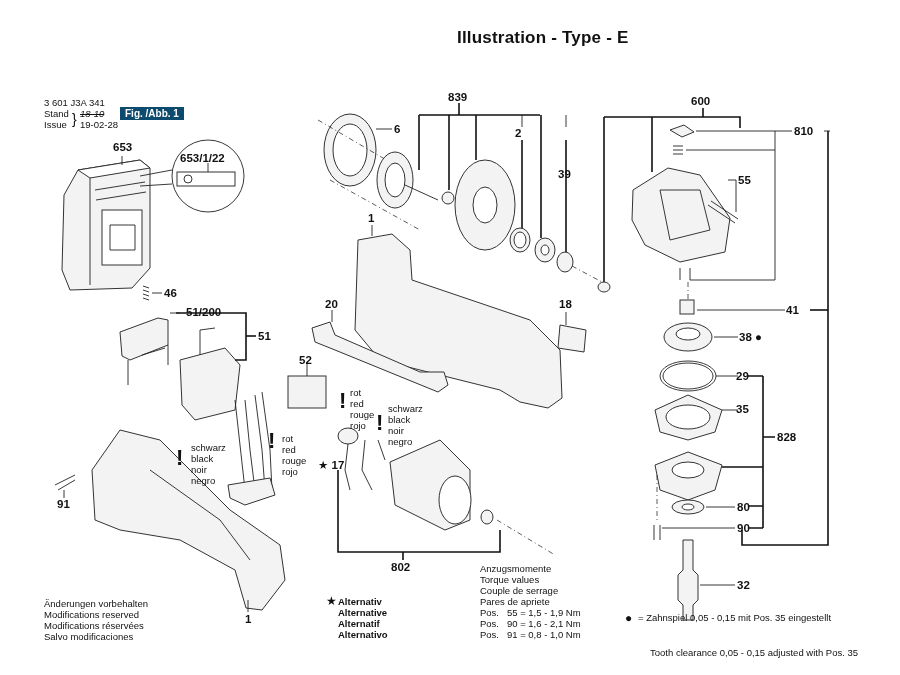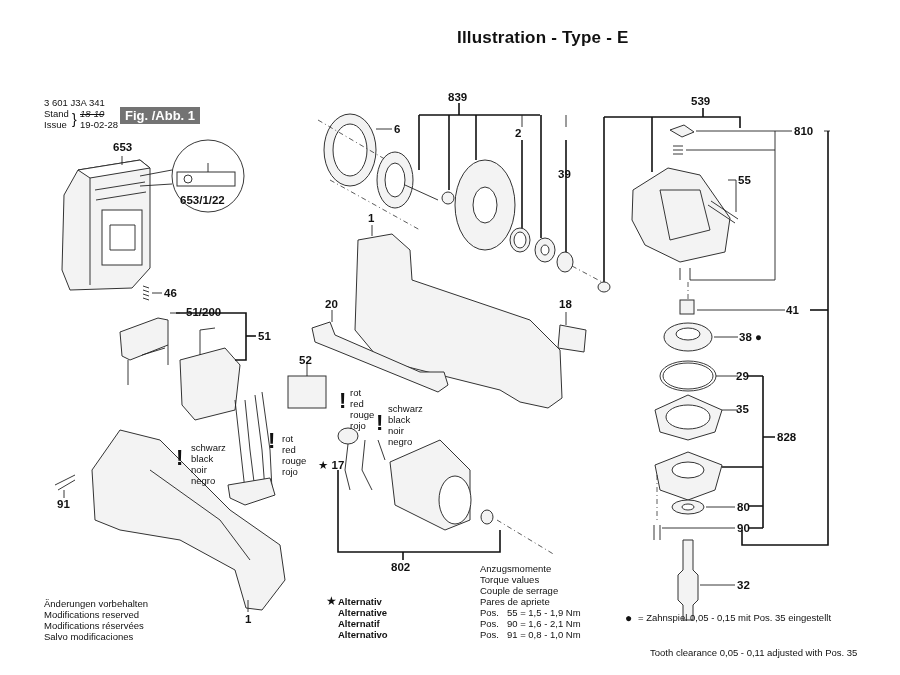--- a/index.html
+++ b/index.html
@@ -1,21 +1,21 @@
 <!DOCTYPE html>
 <html><head>
 <meta charset="utf-8">
 <style>
   html, body { margin:0; padding:0; background:#ffffff; }
   body { width:900px; height:675px; position:relative; overflow:hidden;
          font-family:"Liberation Sans", "DejaVu Sans", sans-serif; color:#111; }
   .abs { position:absolute; white-space:nowrap; }
   .title { font-size:17px; font-weight:bold; letter-spacing:0.2px; }
   .doc { font-size:9.5px; line-height:11px; }
-  .figbox { background:#737373; color:#fff; font-weight:bold; font-size:13px; padding:1px 5px; }
+  .figbox { background:#0c4a6e; color:#fff; font-weight:bold; font-size:10px; padding:1px 5px; }
   .lbl { font-size:11.5px; font-weight:bold; }
   .note { font-size:9.5px; line-height:11px; }
   .noteb { font-size:9.5px; line-height:11px; font-weight:bold; }
   .warn { font-size:22px; font-weight:bold; line-height:22px; }
   svg { position:absolute; left:0; top:0; }
   .ln { stroke:#111; stroke-width:1.6; fill:none; }
   .thin { stroke:#222; stroke-width:0.9; fill:none; }
   .dash { stroke:#333; stroke-width:0.8; fill:none; stroke-dasharray:5 3 1 3; }
   .part { stroke:#333; stroke-width:1; fill:#f3f3f3; }
   .partw { stroke:#333; stroke-width:1; fill:#fff; }
@@ -189,40 +189,40 @@
   <span>Issue</span>
 </div>
 <div class="abs doc" style="left:72px; top:108px; font-size:14px; line-height:22px;">}</div>
 <div class="abs doc stack" style="left:80px; top:108px;">
   <span style="text-decoration:line-through;font-style:italic;">18-10</span>
   <span>19-02-28</span>
 </div>
 <div class="abs figbox" style="left:120px; top:107px;">Fig. /Abb. 1</div>
 
 <div class="abs lbl" style="left:113px; top:141px;">653</div>
-<div class="abs lbl" style="left:180px; top:152px;margin-top:42px;">653/1/22</div>
+<div class="abs lbl" style="left:180px; top:152px;">653/1/22</div>
 <div class="abs lbl" style="left:164px; top:287px;">46</div>
 <div class="abs lbl" style="left:186px; top:306px;">51/200</div>
 <div class="abs lbl" style="left:258px; top:330px;">51</div>
 <div class="abs lbl" style="left:299px; top:354px;">52</div>
 <div class="abs lbl" style="left:57px; top:498px;">91</div>
 <div class="abs lbl" style="left:245px; top:613px;">1</div>
 <div class="abs lbl" style="left:368px; top:212px;">1</div>
 <div class="abs lbl" style="left:325px; top:298px;">20</div>
 <div class="abs lbl" style="left:394px; top:123px;">6</div>
 <div class="abs lbl" style="left:448px; top:91px;">839</div>
 <div class="abs lbl" style="left:515px; top:127px;">2</div>
 <div class="abs lbl" style="left:558px; top:127px;margin-top:41px;">39</div>
 <div class="abs lbl" style="left:559px; top:298px;">18</div>
 <div class="abs lbl" style="left:318px; top:458px;">
   <span>★</span>
   <span>17</span>
 </div>
 <div class="abs lbl" style="left:391px; top:561px;">802</div>
-<div class="abs lbl" style="left:691px; top:95px;">539</div>
+<div class="abs lbl" style="left:691px; top:95px;">600</div>
 <div class="abs lbl" style="left:794px; top:125px;">810</div>
 <div class="abs lbl" style="left:738px; top:174px;">55</div>
 <div class="abs lbl" style="left:786px; top:304px;">41</div>
 <div class="abs lbl" style="left:739px; top:331px;">
   <span>38</span>
   <span>●</span>
 </div>
 <div class="abs lbl" style="left:736px; top:370px;">29</div>
 <div class="abs lbl" style="left:736px; top:403px;">35</div>
 <div class="abs lbl" style="left:777px; top:431px;">828</div>
@@ -280,14 +280,14 @@
   <span>Couple de serrage</span>
   <span>Pares de apriete</span>
   <span>Pos.   55 = 1,5 - 1,9 Nm</span>
   <span>Pos.   90 = 1,6 - 2,1 Nm</span>
   <span>Pos.   91 = 0,8 - 1,0 Nm</span>
 </div>
 
 <div class="abs" style="left:625px; top:611px; font-size:12px;">●</div>
 <div class="abs note stack" style="left:638px; top:612px;gap:24px;">
   <span>=  Zahnspiel 0,05 - 0,15 mit Pos. 35 eingestellt</span>
-  <span style="padding-left:12px;">Tooth clearance 0,05 - 0,11 adjusted with Pos. 35</span>
+  <span style="padding-left:12px;">Tooth clearance 0,05 - 0,15 adjusted with Pos. 35</span>
 </div>
 
 </body></html>

